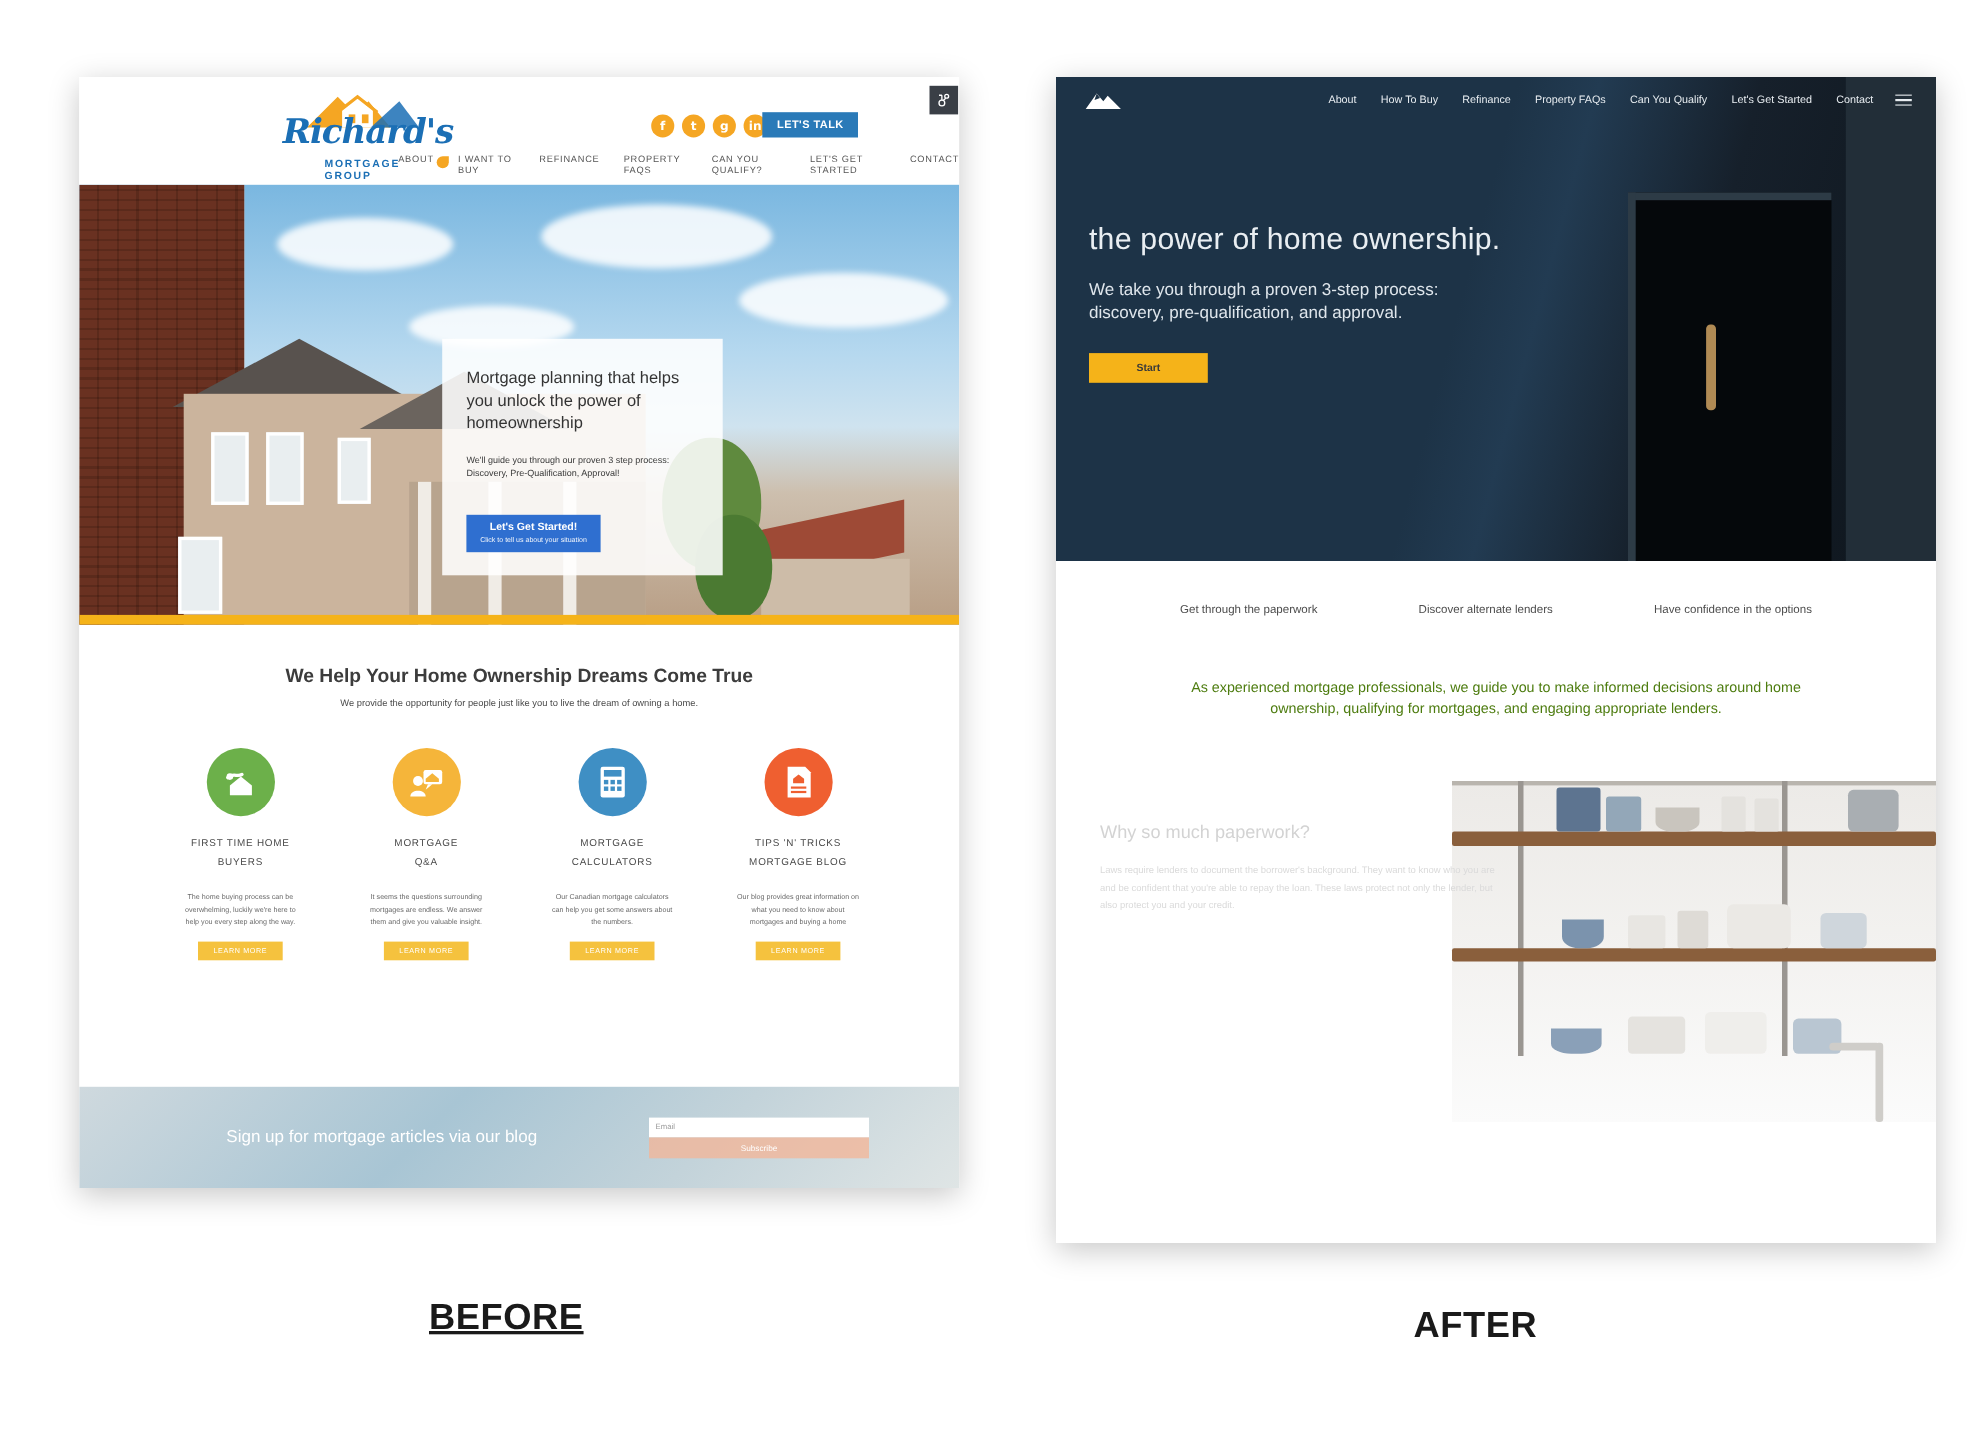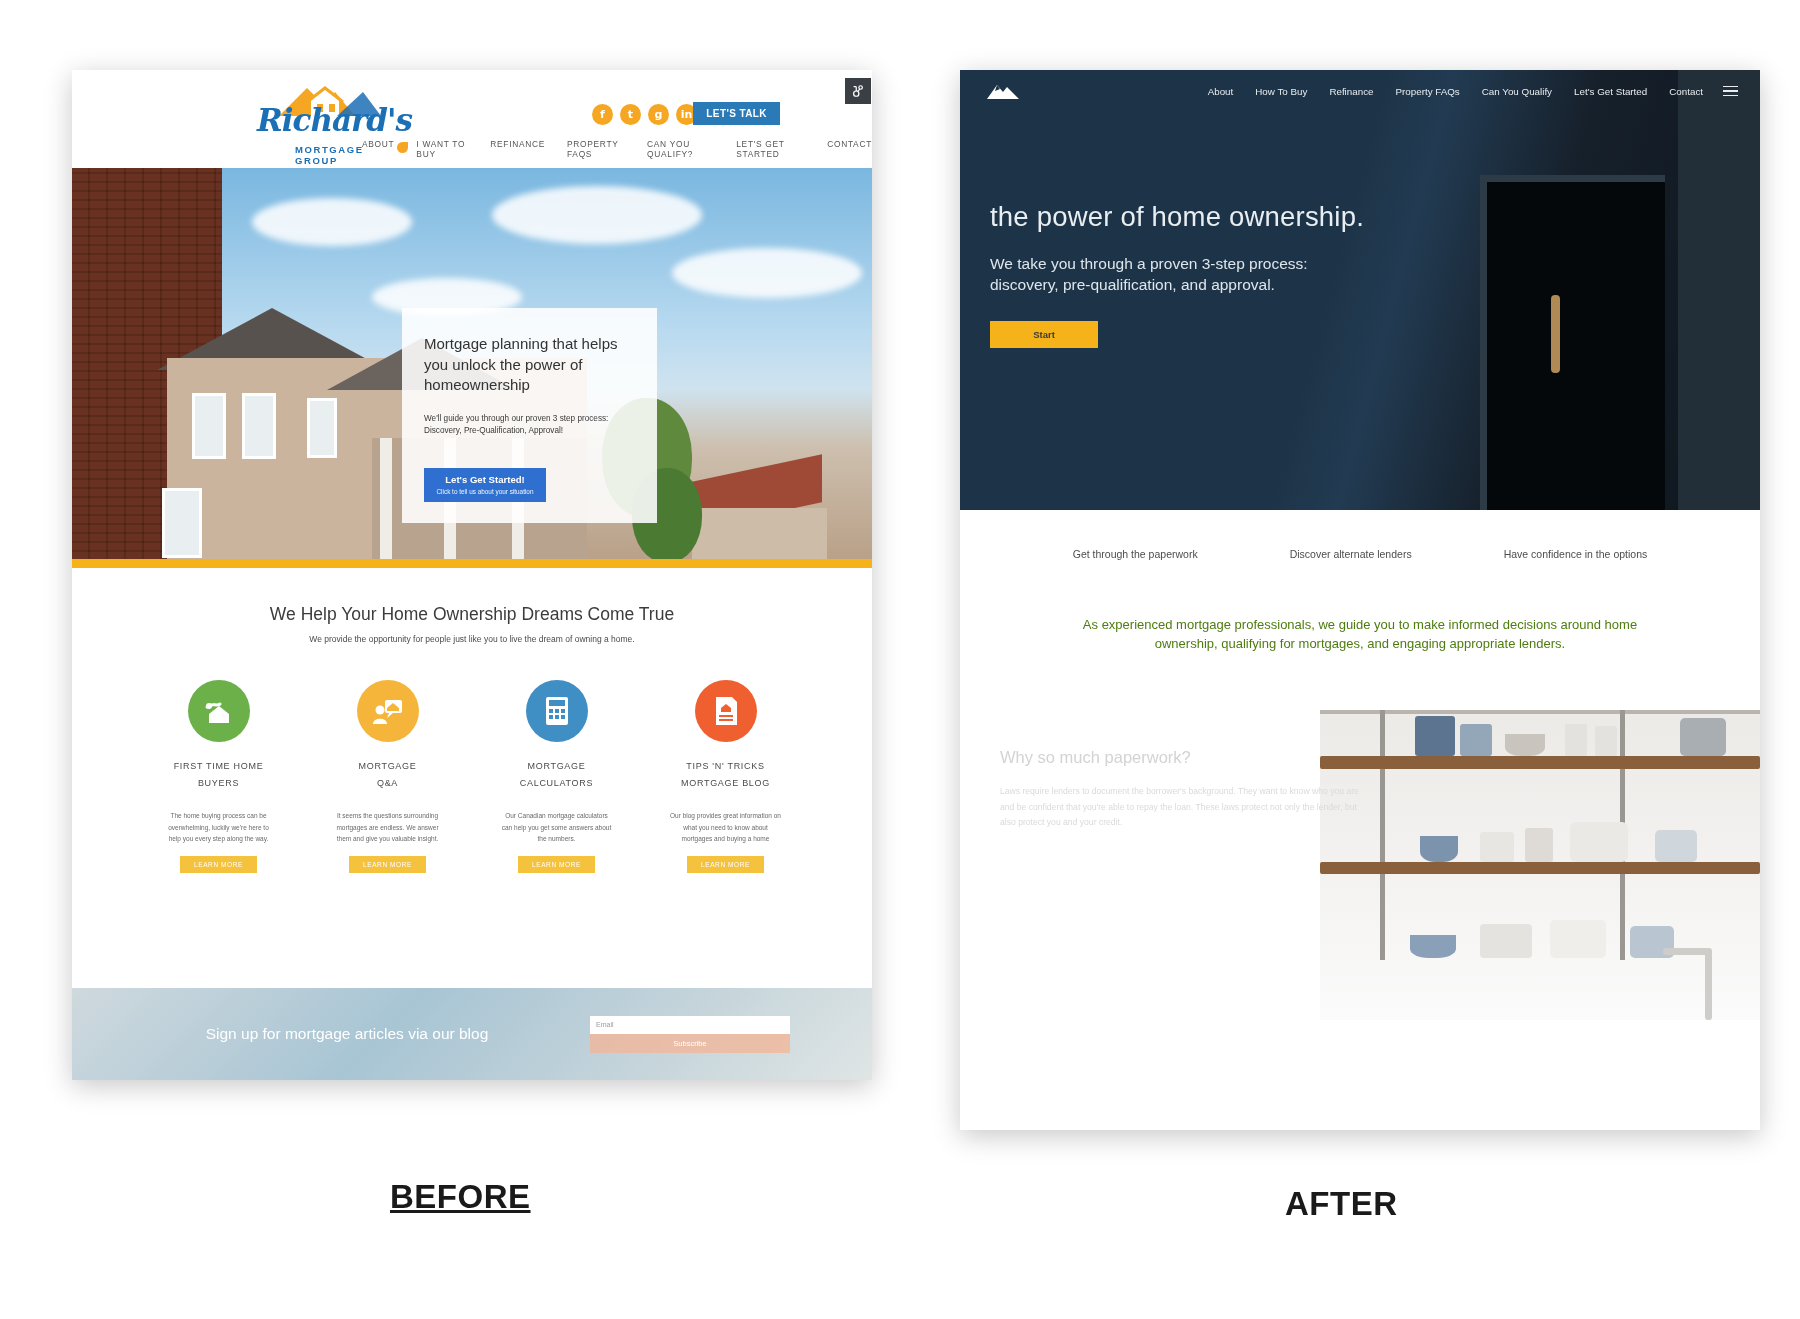--- a/index.html
+++ b/index.html
@@ -65,21 +65,21 @@
   .b-card { position:absolute; left:330px; top:140px; width:255px; height:215px;
     background:rgba(255,255,255,.88); padding:26px 22px 0 22px; }
   .b-card h1 { font-size:15px; line-height:1.38; color:#333; font-weight:normal; }
   .b-card p { font-size:8.2px; color:#3a3a3a; line-height:1.45; margin-top:17px; }
   .b-cta { position:absolute; left:22px; top:160px; width:122px; background:#2f6fd0;
     color:#fff; text-align:center; padding:6px 0 7px 0; }
   .b-cta .l1 { font-size:9.6px; font-weight:bold; }
   .b-cta .l2 { font-size:6.4px; margin-top:3px; opacity:.93; }
 
   .b-sec { background:#fff; padding-top:36px; }
-  .b-sec h2 { text-align:center; font-size:17.5px; color:#3c3c3c; font-weight:normal; }
+  .b-sec h2 { text-align:center; font-size:17.5px; color:#3c3c3c; font-weight:bold; }
   .b-sec .sub { text-align:center; font-size:8.5px; color:#4a4a4a; margin-top:9px; }
 
   .b-cards { display:flex; justify-content:center; gap:44px; margin-top:36px; }
   .bc { width:125px; text-align:center; }
   .bc-icon { width:62px; height:62px; border-radius:50%; margin:0 auto;
     display:flex; align-items:center; justify-content:center; color:#fff; font-size:26px;
     position:relative; }
   .bc-icon::before { content:""; position:absolute; inset:-3px; border-radius:50%;
     background: inherit; z-index:-1;
     -webkit-mask: radial-gradient(circle, #000 60%, transparent 61%); }

